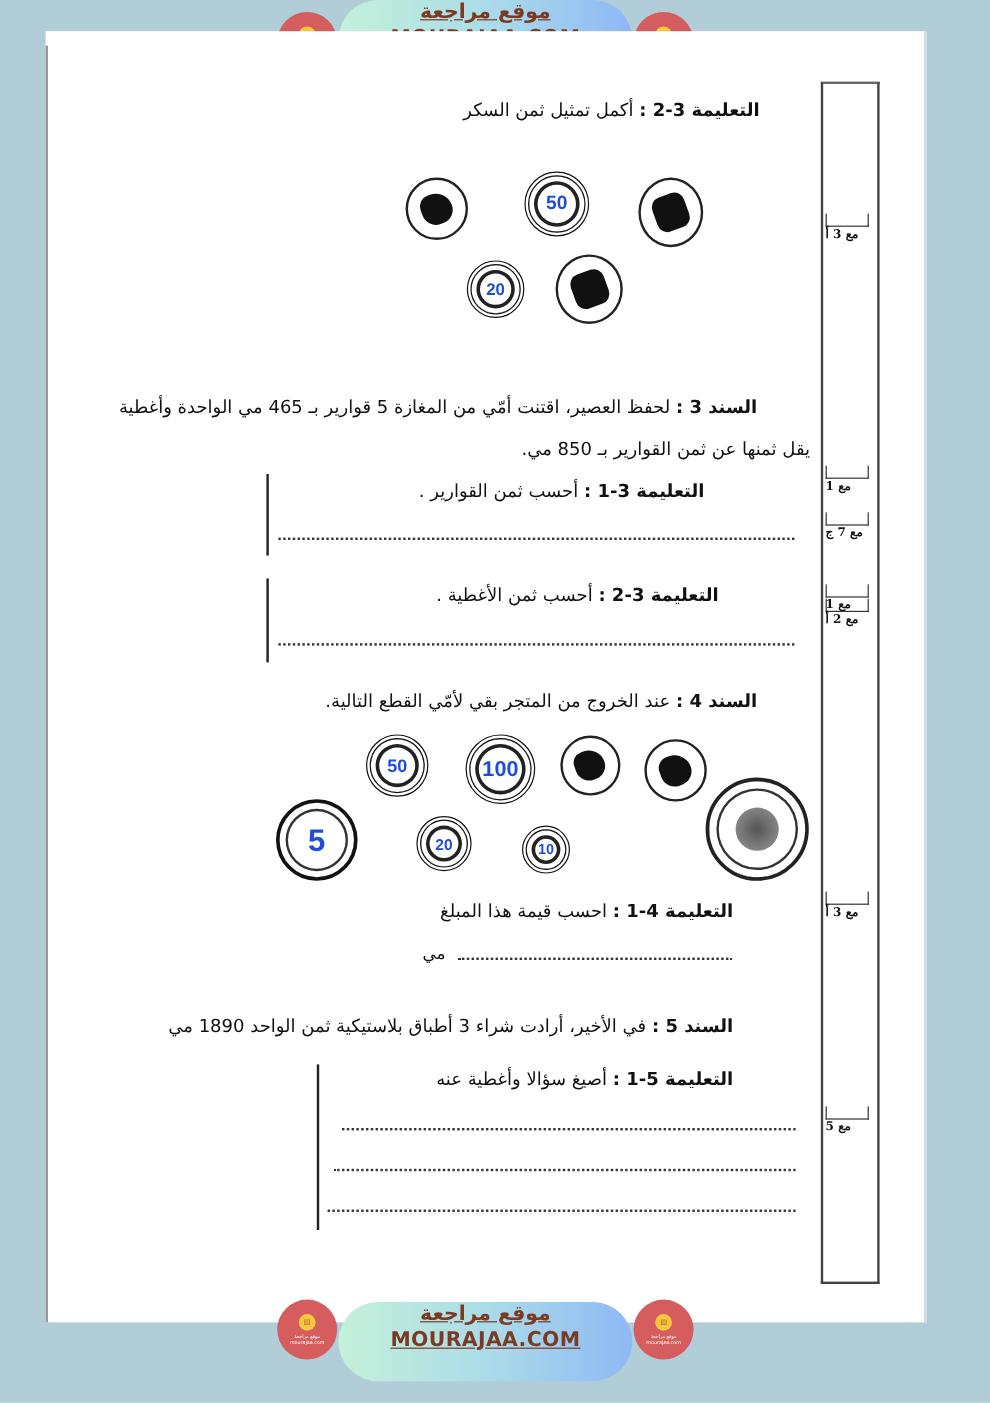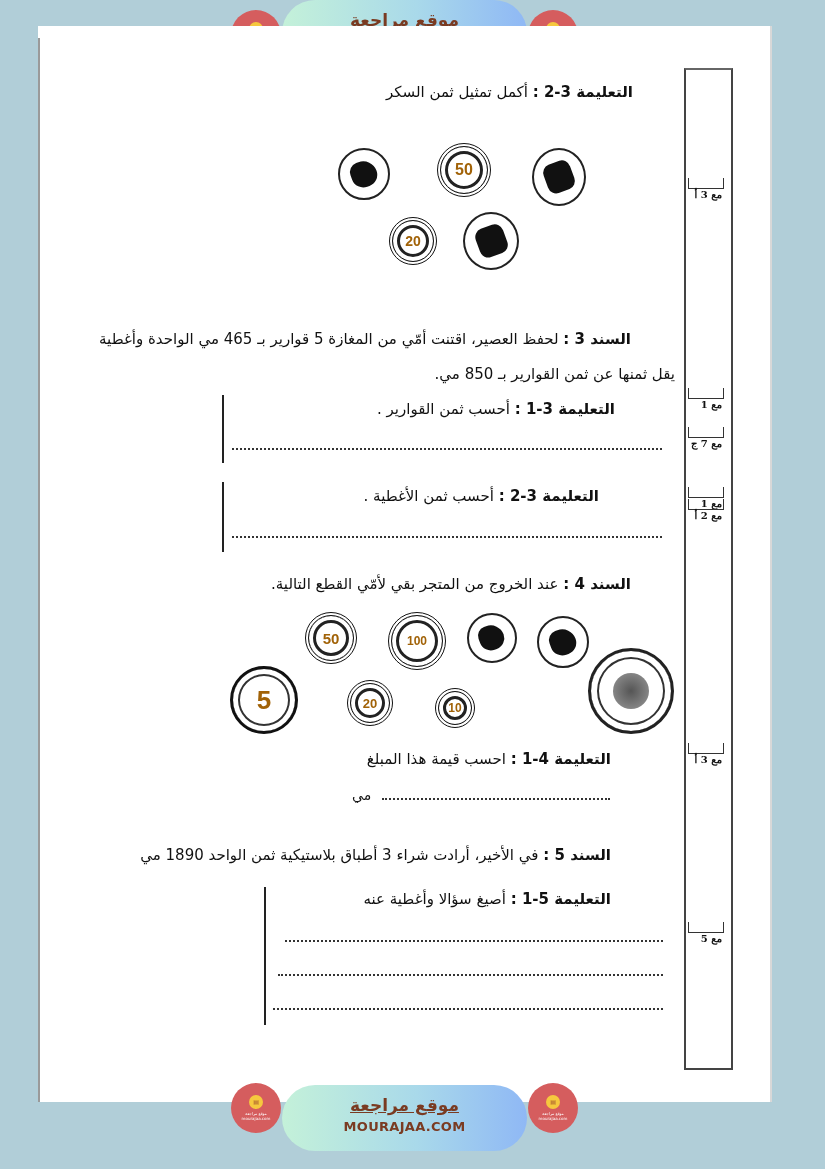--- a/index.html
+++ b/index.html
@@ -19,22 +19,22 @@
   .banner { position:absolute; left:0; width:825px; height:70px; }
   .banner.top { top:0; }
   .banner.bottom { top:1082px; height:87px; }
   .pill {
     position:absolute; left:282px; width:245px; height:66px; border-radius:33px;
     background:linear-gradient(90deg,#c4f1d9 0%,#a9d9ea 55%,#8fb8f5 100%);
     text-align:center; color:#7a3b22; font-weight:bold;
   }
   .banner.top .pill { top:0; }
   .banner.bottom .pill { top:3px; }
-  .pill .ar { display:block; font-size:17px; line-height:20px; padding-top:10px; text-decoration:underline; }
-  .pill .en { display:block; font-size:13px; line-height:24px; letter-spacing:0.3px; }
+  .pill .ar { display:block; font-size:17px; line-height:20px; text-decoration:underline; }
+  .pill .en { display:block; font-size:17px; line-height:24px; text-decoration:underline; letter-spacing:0.3px; }
   .logo {
     position:absolute; width:50px; height:50px; border-radius:50%; background:#d55d5e;
     display:flex; flex-direction:column; align-items:center; justify-content:center;
   }
   .logo .dot { width:14px; height:14px; border-radius:50%; background:#f6c83e; margin-bottom:2px; font-size:6px; color:#a0522d; text-align:center; line-height:14px; }
   .logo .txt { font-size:4px; color:#fff; line-height:5px; text-align:center; }
   .banner.top .logo.l { left:231px; top:10px; }
   .banner.top .logo.r { left:528px; top:10px; }
   .banner.bottom .logo.l { left:231px; top:1px; }
   .banner.bottom .logo.r { left:528px; top:1px; }
@@ -43,26 +43,26 @@
   .t { position:absolute; direction:rtl; color:#111; font-family:"DejaVu Sans", sans-serif; white-space:nowrap; }
   .t b { font-weight:bold;margin-top:43px; }
   .heading { font-size:15px; }
   .dots { position:absolute; border-bottom:2px dotted #333; height:0; }
   .vbar { position:absolute; width:2px; background:#222; }
 
   
   .margin-col { position:absolute; left:684px; top:68px; width:45px; height:998px; border:2px solid #444; border-top-color:#666; }
   .mark { position:absolute; left:688px; width:36px; }
   .mark .br { height:10px; border:1.5px solid #333; border-top:none; }
-  .mark .lbl { font-size:10px; direction:rtl; text-align:right; color:#111; font-family:"DejaVu Serif", serif; font-weight:bold; padding-right:2px; }
+  .mark .lbl { font-size:10px; direction:rtl; text-align:left; color:#111; font-family:"DejaVu Serif", serif; font-weight:bold; padding-right:2px; }
 
   
   .coin { position:absolute; border-radius:50%; border:3px solid #111; background:#fff; display:flex; align-items:center; justify-content:center; box-sizing:border-box; }
   .coin.num { border:4px double #111; box-shadow:inset 0 0 0 4px #fff, inset 0 0 0 7px #222; }
-  .coin.num span { font-weight:bold; color:#a16207; font-family:"Liberation Sans", sans-serif; }
+  .coin.num span { font-weight:bold; color:#1d4ed8; font-family:"Liberation Sans", sans-serif; }
   .coin.emblem { border:2px solid #222; }
   .coin.emblem .fig { width:55%; height:55%; background:#111; border-radius:40% 60% 50% 50%; transform:rotate(-20deg); }
   .coin.bill { border:3px solid #222; box-shadow:inset 0 0 0 6px #fff, inset 0 0 0 8px #333; }
   .coin.bill .fig { width:45%; height:45%; border-radius:50%; background:radial-gradient(#555,#999); }
 </style>
 </head>
 <body>
 
 <div class="banner top">
   <div class="logo l">
@@ -135,21 +135,21 @@
 
 <div class="t heading" style="right:194px; top:330px;">
   <b>السند 3 :</b>
   <span>لحفظ العصير، اقتنت أمّي من المغازة 5 قوارير بـ 465 مي الواحدة وأغطية</span>
 </div>
 <div class="t heading" style="right:150px; top:365px;">
   <span>يقل ثمنها عن ثمن القوارير بـ 850 مي.</span>
 </div>
 
 <div class="vbar" style="left:222px; top:395px; height:68px;"></div>
-<div class="t heading" style="right:210px; top:400px;">
+<div class="t heading" style="right:238px; top:400px;">
   <b>التعليمة 3-1 :</b>
   <span>أحسب ثمن القوارير .</span>
 </div>
 <div class="dots" style="left:232px; width:430px; top:448px;"></div>
 
 <div class="vbar" style="left:222px; top:482px; height:70px;"></div>
 <div class="t heading" style="right:226px; top:487px;">
   <b>التعليمة 3-2 :</b>
   <span>أحسب ثمن الأغطية .</span>
 </div>
@@ -163,21 +163,21 @@
 <div class="coin num" style="left:230px; top:666px; width:68px; height:68px; border:3px solid #111; box-shadow:inset 0 0 0 5px #fff, inset 0 0 0 7px #333;">
     <span style="font-size:26px">5</span>
   </div>
 <div class="coin num" style="left:305px; top:612px; width:52px; height:52px;">
     <span style="font-size:15px">50</span>
   </div>
 <div class="coin num" style="left:347px; top:680px; width:46px; height:46px;">
     <span style="font-size:13px">20</span>
   </div>
 <div class="coin num" style="left:388px; top:612px; width:58px; height:58px;">
-    <span style="font-size:12px">100</span>
+    <span style="font-size:18px">100</span>
   </div>
 <div class="coin num" style="left:435px; top:688px; width:40px; height:40px;">
     <span style="font-size:12px">10</span>
   </div>
 <div class="coin emblem" style="left:467px; top:613px; width:50px; height:50px;">
     <div class="fig"></div>
   </div>
 <div class="coin emblem" style="left:537px; top:616px; width:52px; height:52px;">
     <div class="fig"></div>
   </div>

